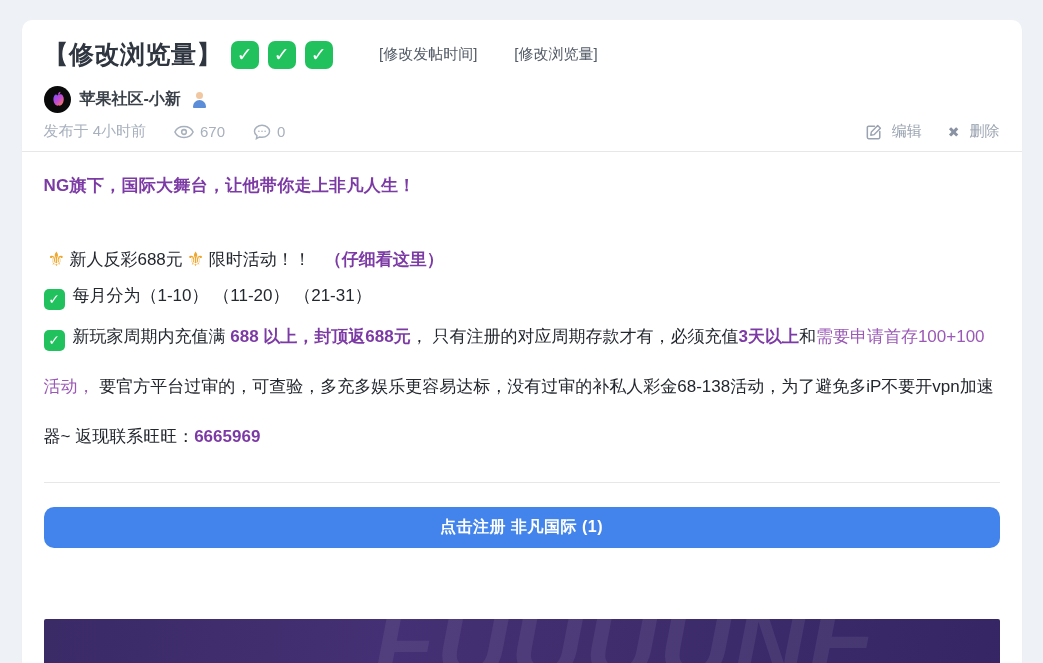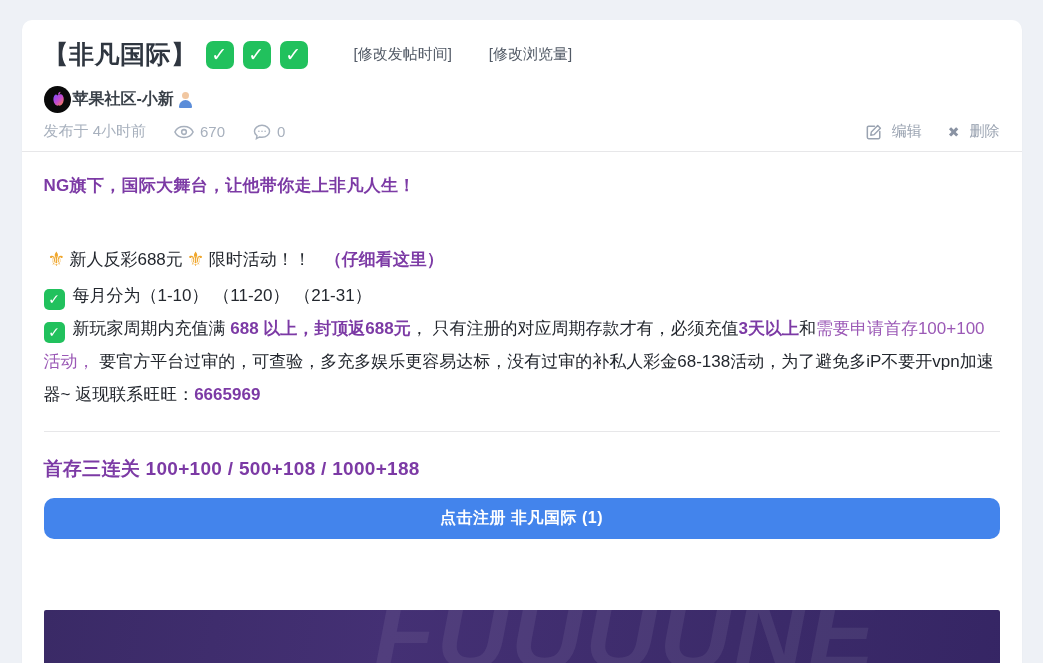--- a/index.html
+++ b/index.html
@@ -31,21 +31,21 @@
   }
   .check {
     display:inline-flex; align-items:center; justify-content:center;
     background:#21c15d; color:#fff; font-weight:700;
     border-radius:7px; flex:0 0 auto;
   }
   .check.lg { width:28px; height:28px; font-size:19px; }
   .check.sm { width:21px; height:21px; font-size:14px; border-radius:5px; margin-right:8px; position:relative; top:3px; }
   .admin-links { display:flex; gap:37px; margin-left:46px; }
   .admin-link { font-size:15px; color:#525a66; cursor:pointer; text-decoration:none; }
-  .author-row { display:flex; align-items:center; margin-top:15px; gap:2px; }
+  .author-row { display:flex; align-items:center; margin-top:15px; gap:9px; }
   .avatar {
     width:27px; height:27px; border-radius:50%; background:#0a0a0a;
     display:inline-flex; align-items:center; justify-content:center; overflow:hidden;
   }
   .author-name { font-size:16px; font-weight:700; color:#3a4149; }
   .person { display:inline-block; width:15px; height:16px; position:relative; margin-left:2px; }
   .person::before { content:""; position:absolute; top:0; left:4px; width:7px; height:7px; border-radius:50%; background:#f1c7a1; }
   .person::after { content:""; position:absolute; bottom:0; left:1px; width:13px; height:8px; border-radius:7px 7px 1px 1px; background:#5b8dd9; }
   .meta-row { display:flex; align-items:center; margin-top:9px; color:#a7b0bd; font-size:15px; }
   .meta-item { display:inline-flex; align-items:center; gap:6px; margin-right:28px; }
@@ -53,28 +53,28 @@
   .meta-action { display:inline-flex; align-items:center; gap:10px; color:#9aa3b1; font-size:15px; cursor:pointer; }
   .x-icon { font-weight:700; font-size:14px; color:#8a93a3; }
   .header-wrap { border-bottom:1px solid #e7e7e9; }
   
   .content { padding:22px 22px 0; font-size:17px; }
   .headline { color:#7c3aa5; font-weight:700; font-size:17px; margin-bottom:50px; letter-spacing:.3px; }
   .promo-line { margin-bottom:13px; display:flex; align-items:center; flex-wrap:wrap; }
   .fleur { color:#efa62c; font-size:20px; margin:0 4px; }
   .highlight { color:#7c3aa5; font-weight:700; margin-left:14px; }
   .monthly-line { margin-bottom:5px; }
-  .paragraph { line-height:33px; margin-top:4px; }
+  .paragraph { line-height:50px; margin-top:4px; }
   .seg-normal { color:#23272e; }
   .seg-bold-purple { color:#7c3aa5; font-weight:700; }
   .seg-light-purple { color:#9b59b6; }
   .content-divider { border:none; border-top:1px solid #e7e7e9; margin-top:20px; }
   .tier-line { margin-top:24px; font-size:19px; font-weight:700; color:#7c3aa5; letter-spacing:.3px; }
   .register-btn {
-    display:block; width:100%; margin-top:16px; height:41px;
+    display:block; width:100%; margin-top:24px; height:41px;
     background:#4384ec; color:#ffffff; border:none; border-radius:10px;
     font-size:16px; font-weight:700; font-family:inherit; cursor:pointer;
     letter-spacing:.5px;
   }
   .banner {
     margin-top:71px; height:220px; border-radius:2px;
     background:linear-gradient(100deg,#3a2a66 0%,#443074 35%,#3c2b6a 70%,#352564 100%);
     position:relative; overflow:hidden;
   }
   .banner-watermark {
@@ -85,21 +85,21 @@
 </style>
 </head>
 <body>
 
 <div class="card">
 
   <div class="card-header header-wrap">
 
     <div class="title-row">
       <h1 class="post-title">
-        <span>【非凡国际】</span>
+        <span>【修改浏览量】</span>
         <span class="check lg">✓</span>
         <span class="check lg">✓</span>
         <span class="check lg">✓</span>
       </h1>
       <div class="admin-links">
         <a class="admin-link">[修改发帖时间]</a>
         <a class="admin-link">[修改浏览量]</a>
       </div>
     </div>
 
@@ -170,21 +170,20 @@
     <p class="monthly-line">
       <span class="check sm">✓</span><span>每月分为（1-10） （11-20） （21-31）</span>
     </p>
 
     <p class="paragraph">
       <span class="check sm">✓</span><span id="para-segments"><span class="seg-normal">新玩家周期内充值满 </span><span class="seg-bold-purple">688 以上，封顶返688元</span><span class="seg-normal">， 只有注册的对应周期存款才有，必须充值</span><span class="seg-bold-purple">3天以上</span><span class="seg-normal">和</span><span class="seg-light-purple">需要申请首存100+100活动，</span><span class="seg-normal"> 要官方平台过审的，可查验，多充多娱乐更容易达标，没有过审的补私人彩金68-138活动，为了避免多iP不要开vpn加速器~ 返现联系旺旺：</span><span class="seg-bold-purple">6665969</span></span>
     </p>
 
     <hr class="content-divider">
 
-    <p class="tier-line">首存三连关 100+100 / 500+108 / 1000+188</p>
 
     <button class="register-btn">点击注册 非凡国际 (1)</button>
 
     <div class="banner">
       <span class="banner-watermark">FUUUUNE</span>
     </div>
 
   </div>
 </div>
 

